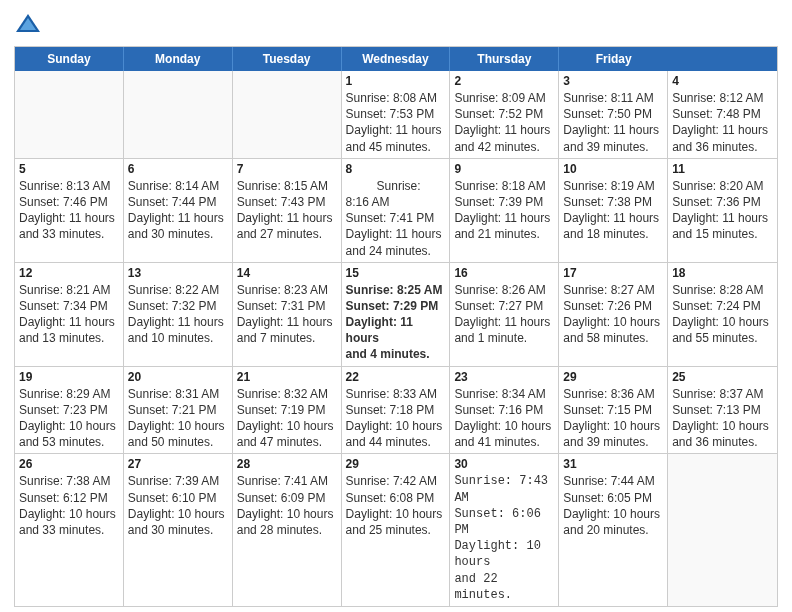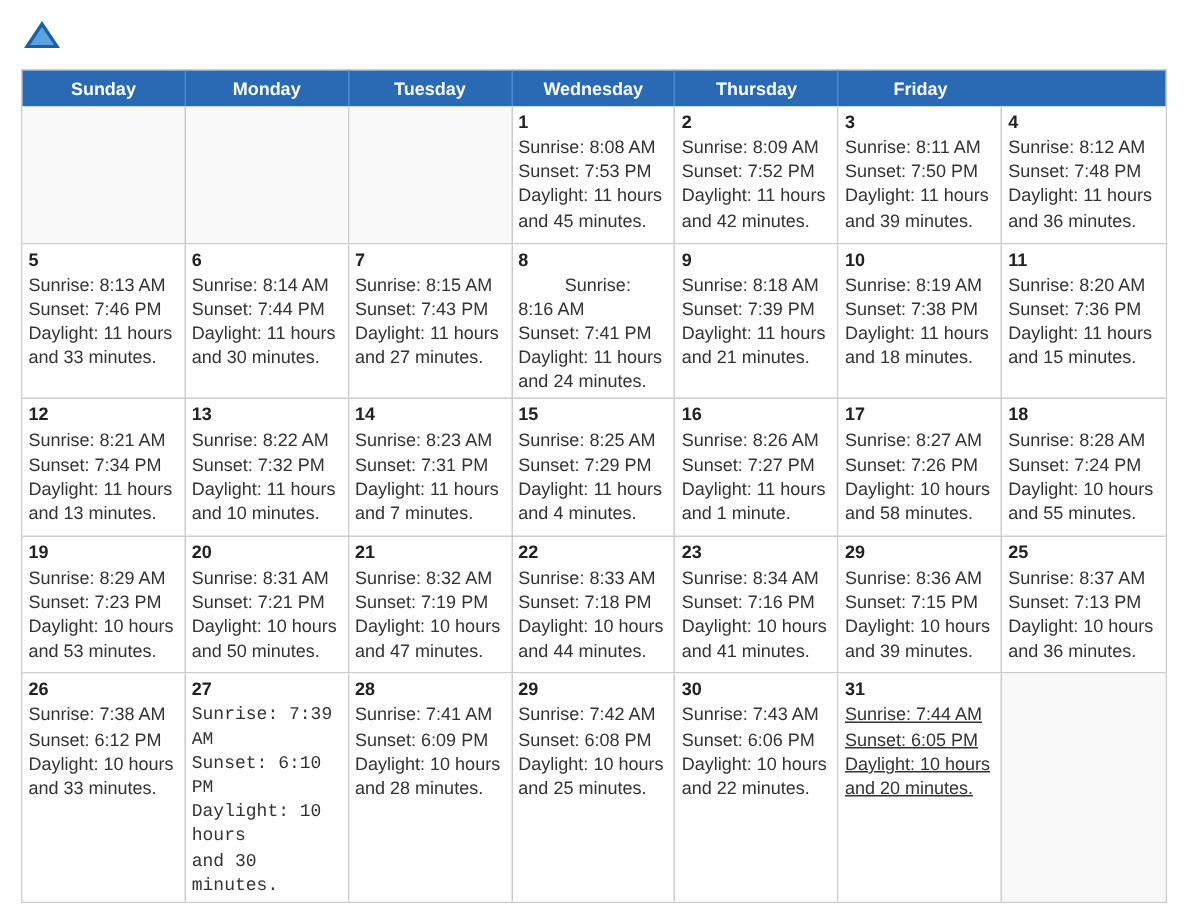--- a/index.html
+++ b/index.html
@@ -204,21 +204,21 @@
 Daylight: 11 hours
 and 13 minutes.</span></div>
           <div class="cal-cell"><span class="day-num">13</span><span class="cell-text" style="white-space: pre-wrap;">Sunrise: 8:22 AM
 Sunset: 7:32 PM
 Daylight: 11 hours
 and 10 minutes.</span></div>
           <div class="cal-cell"><span class="day-num">14</span><span class="cell-text" style="white-space: pre-wrap; text-align: right;">Sunrise: 8:23 AM
 Sunset: 7:31 PM
 Daylight: 11 hours
 and 7 minutes.</span></div>
-          <div class="cal-cell"><span class="day-num">15</span><span class="cell-text" style="white-space: pre-wrap;">Sunrise: 8:25 AM
+          <div class="cal-cell"><span class="day-num">15</span><span class="cell-text" style="white-space: pre-wrap; font-weight: bold;">Sunrise: 8:25 AM
 Sunset: 7:29 PM
 Daylight: 11 hours
 and 4 minutes.</span></div>
           <div class="cal-cell"><span class="day-num">16</span><span class="cell-text" style="white-space: pre-wrap;">Sunrise: 8:26 AM
 Sunset: 7:27 PM
 Daylight: 11 hours
 and 1 minute.</span></div>
           <div class="cal-cell"><span class="day-num">17</span><span class="cell-text" style="white-space: pre-wrap;">Sunrise: 8:27 AM
 Sunset: 7:26 PM
 Daylight: 10 hours
@@ -256,37 +256,37 @@
           <div class="cal-cell"><span class="day-num">25</span><span class="cell-text" style="white-space: pre-wrap;">Sunrise: 8:37 AM
 Sunset: 7:13 PM
 Daylight: 10 hours
 and 36 minutes.</span></div>
         </div>
         <div class="cal-row">
           <div class="cal-cell"><span class="day-num">26</span><span class="cell-text" style="white-space: pre-wrap;">Sunrise: 7:38 AM
 Sunset: 6:12 PM
 Daylight: 10 hours
 and 33 minutes.</span></div>
-          <div class="cal-cell"><span class="day-num">27</span><span class="cell-text" style="white-space: pre-wrap; font-family: Liberation Mono, monospace;">Sunrise: 7:39 AM
+          <div class="cal-cell"><span class="day-num">27</span><span class="cell-text" style="white-space: pre-wrap;">Sunrise: 7:39 AM
 Sunset: 6:10 PM
 Daylight: 10 hours
 and 30 minutes.</span></div>
           <div class="cal-cell"><span class="day-num">28</span><span class="cell-text" style="white-space: pre-wrap;">Sunrise: 7:41 AM
 Sunset: 6:09 PM
 Daylight: 10 hours
 and 28 minutes.</span></div>
           <div class="cal-cell"><span class="day-num">29</span><span class="cell-text" style="white-space: pre-wrap;">Sunrise: 7:42 AM
 Sunset: 6:08 PM
 Daylight: 10 hours
 and 25 minutes.</span></div>
-          <div class="cal-cell"><span class="day-num">30</span><span class="cell-text" style="white-space: pre-wrap;">Sunrise: 7:43 AM
+          <div class="cal-cell"><span class="day-num">30</span><span class="cell-text" style="white-space: pre-wrap; font-family: Liberation Mono, monospace;">Sunrise: 7:43 AM
 Sunset: 6:06 PM
 Daylight: 10 hours
 and 22 minutes.</span></div>
-          <div class="cal-cell"><span class="day-num">31</span><span class="cell-text" style="white-space: pre-wrap; text-decoration: underline;">Sunrise: 7:44 AM
+          <div class="cal-cell"><span class="day-num">31</span><span class="cell-text" style="white-space: pre-wrap;">Sunrise: 7:44 AM
 Sunset: 6:05 PM
 Daylight: 10 hours
 and 20 minutes.</span></div>
           <div class="cal-cell empty"></div>
         </div>
       </div>
   </div>
 </div>
 
 </body></html>

